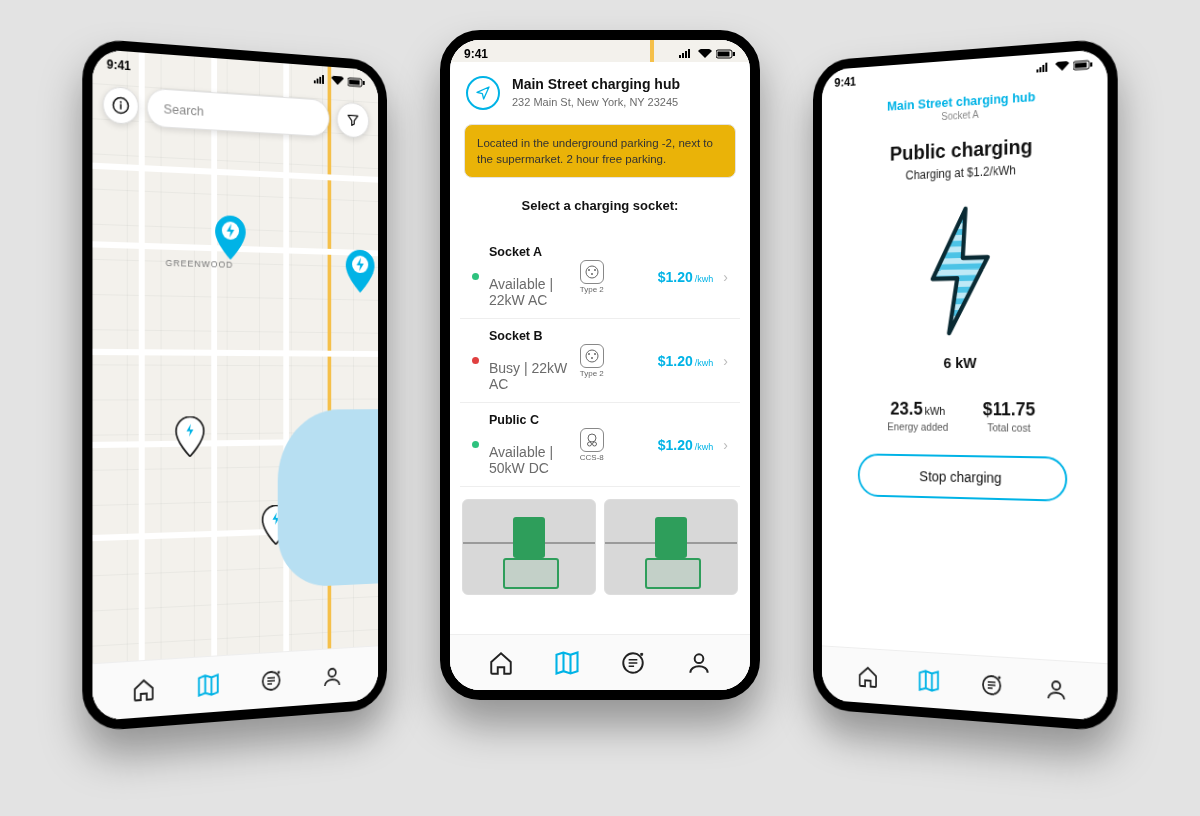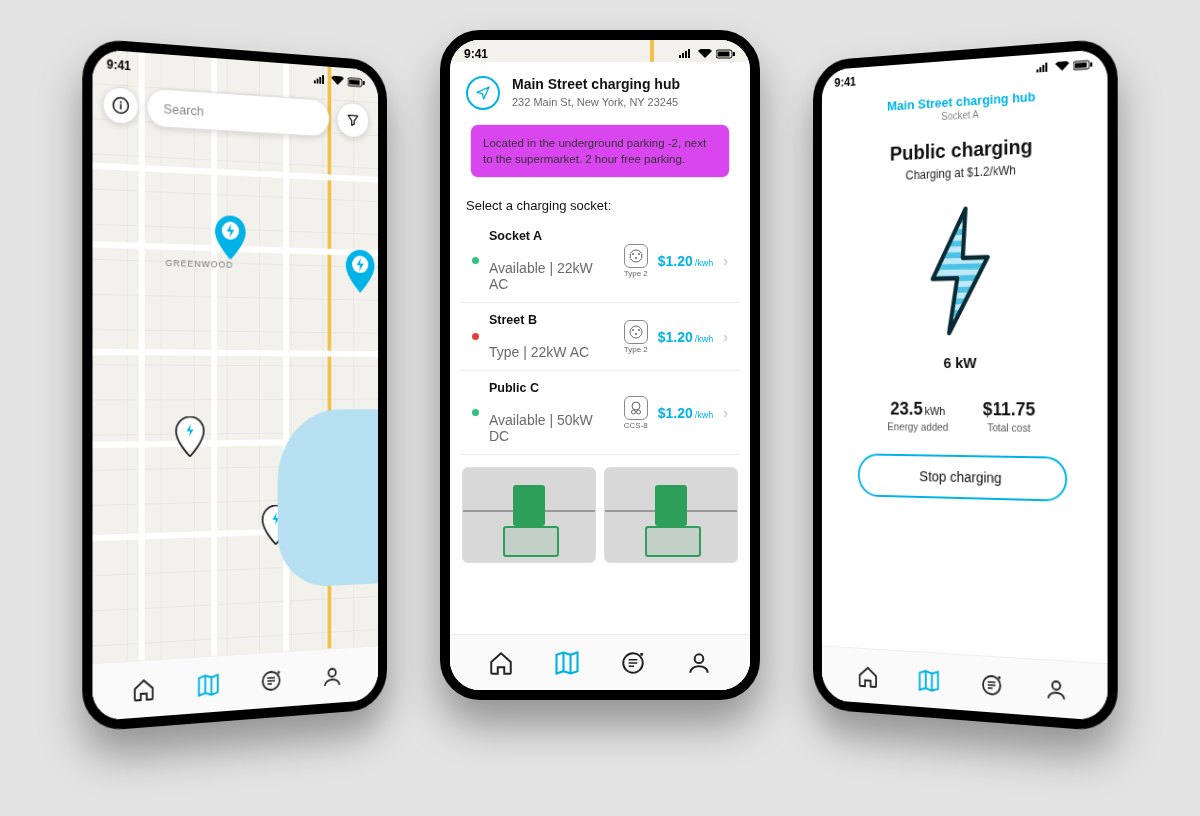--- a/index.html
+++ b/index.html
@@ -139,47 +139,47 @@
   }
   .nav-circle {
     width: 34px; height: 34px; border-radius:50%;
     border: 2px solid var(--accent);
     display:flex; align-items:center; justify-content:center;
     flex-shrink:0;
   }
   .hub-title { font-size: 14px; font-weight: 700; color:#111; }
   .hub-addr  { font-size: 11px; color: var(--grey); margin-top:4px; }
   .note-box {
-    margin: 8px 20px;
+    margin: 8px 14px;
     border: 1px solid #e3e3e3;
     border-radius: 8px;
     padding: 10px 12px;
     font-size: 11.5px;
     color: #333;
     line-height: 1.4;
-    background:#d946ef;
+    background:#eab308;
   }
   .section-label {
-    margin: 12px 16px 6px 16px;
-    font-size: 13px; font-weight: 400; color:#111;
+    margin: 12px 16px 22px 16px;
+    font-size: 13px; font-weight: 700; color:#111;text-align:center;
   }
   .socket-row {
     display:flex; align-items:center; gap:10px;
     padding: 10px 12px;
     border-bottom: 1px solid #eee;
     margin: 0 10px;
   }
   .status-dot { width:7px; height:7px; border-radius:50%; flex-shrink:0; }
   .socket-info { flex:1; }
   .socket-name { font-size:12.5px; font-weight:700; color:#111; }
   .socket-sub  { font-size:14px; color:var(--grey); margin-top:17px; }
   .plug-chip { display:flex; flex-direction:column; align-items:center; gap:1px; color:#666; }
   .plug-icon { width:24px; height:24px; border:1.5px solid #888; border-radius:6px; display:flex; align-items:center; justify-content:center; }
   .plug-label { font-size:8px; color:#666; }
-  .price { font-size:14px; font-weight:700; color:var(--accent); }
+  .price { font-size:14px; font-weight:700; color:var(--accent);margin-left:44px; }
   .price-unit { font-size:9px; font-weight:500; color:var(--accent); margin-left:2px; }
   .chev { color:#bbb; font-size:14px; }
 
   .gallery {
     display:flex; gap:8px; padding: 12px 12px 0 12px;
   }
   .photo {
     flex:1; height:96px; border-radius:6px;
     background:
       linear-gradient(#d8d8d8 0 45%, #9a9a9a 45% 47%, #d8d8d8 47% 100%);
@@ -387,22 +387,22 @@
             </div>
           <span class="plug-label">Type 2</span>
         </div>
         <div><span class="price">$1.20</span><span class="price-unit">/kwh</span></div>
         <span class="chev">›</span>
       </div>
 
       <div class="socket-row">
         <span class="status-dot" style="background:#e04040"></span>
         <div class="socket-info">
-          <div class="socket-name">Street B</div>
-          <div class="socket-sub"><span>Type</span> | <span>22kW AC</span></div>
+          <div class="socket-name">Socket B</div>
+          <div class="socket-sub"><span>Busy</span> | <span>22kW AC</span></div>
         </div>
         <div class="plug-chip">
           <div class="plug-icon">
               <svg width="14" height="14">
                 <circle cx="7" cy="7" r="6" fill="none" stroke="#666"></circle>
                 <circle cx="4" cy="5" r="1" fill="#666"></circle>
                 <circle cx="10" cy="5" r="1" fill="#666"></circle>
                 <circle cx="7" cy="9" r="1" fill="#666"></circle>
               </svg>
             </div>

